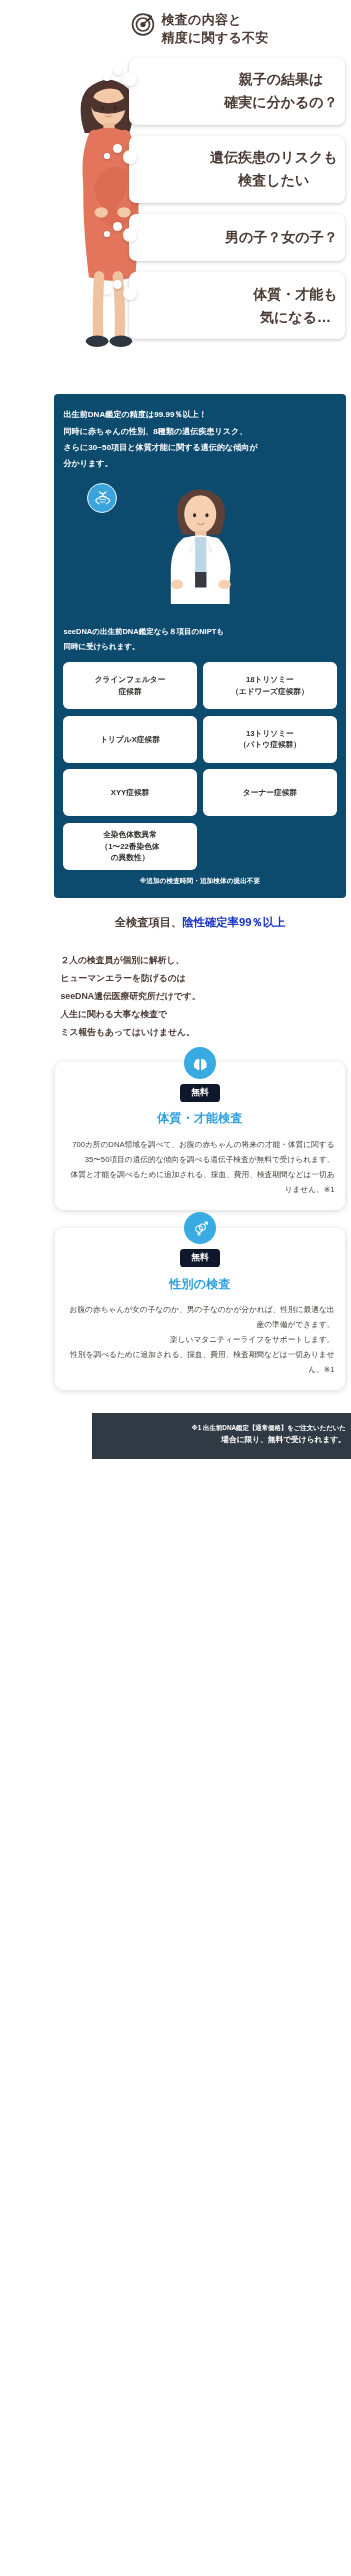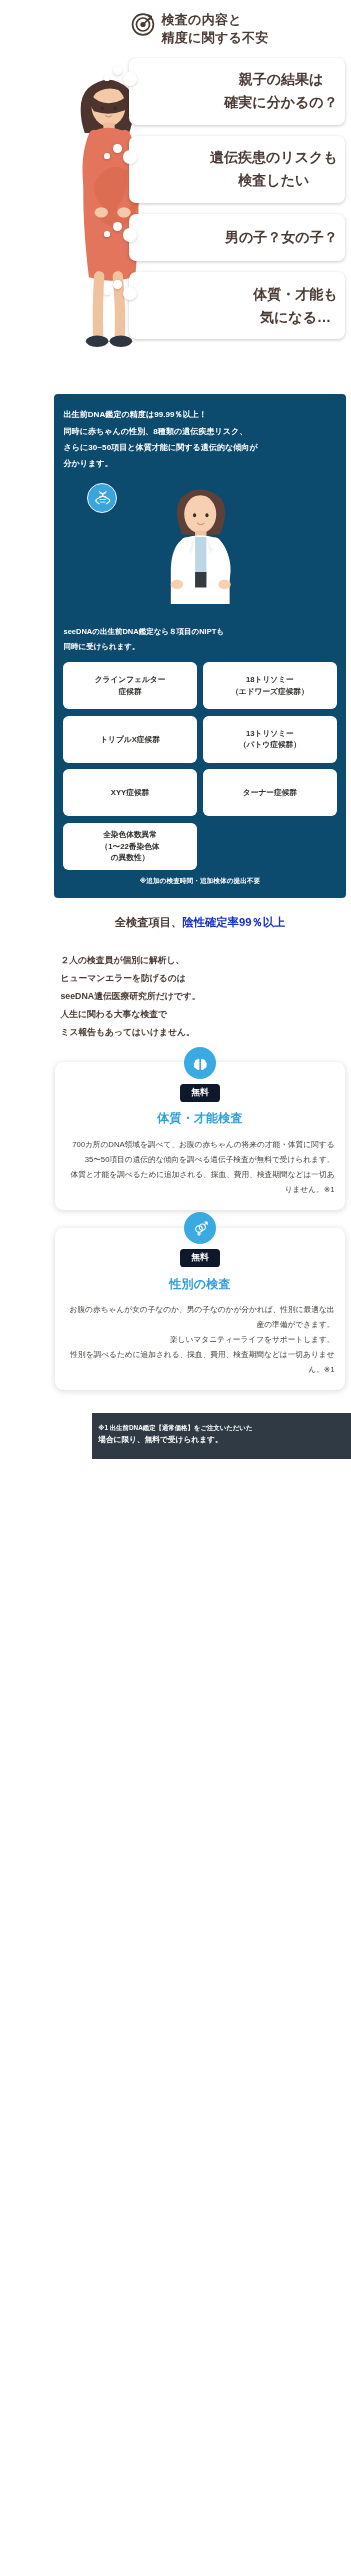--- a/index.html
+++ b/index.html
@@ -210,21 +210,21 @@
     color: #45413f;
     text-align: right;
   }
 
   
   .footer-bar {
     margin-top: 23px;
     background: #2f3a44;
     color: #fff;
     padding: 8.2px 6.2px 11.3px 6.2px;
-    text-align: left;
+    text-align: right;
     font-size: 6.4px;
     line-height: 1.85;
     font-weight: bold;
     margin-left: 44px;
   }
   .footer-bar .big { font-size: 7.7px; }
   .spacer { height: 31px; }
 </style>
 </head>
 <body>

